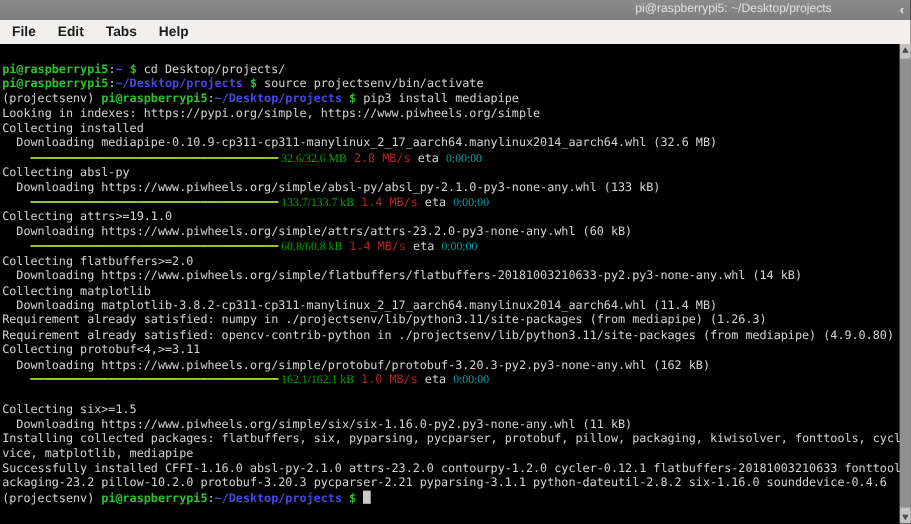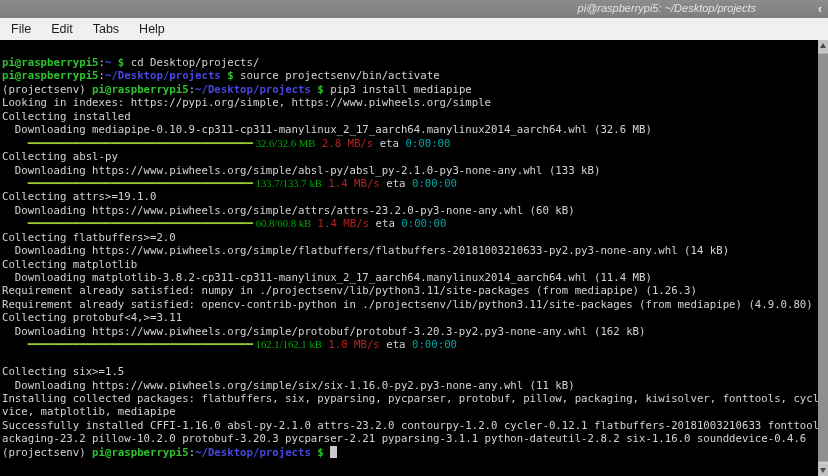--- a/index.html
+++ b/index.html
@@ -3,41 +3,41 @@
 <meta charset="utf-8">
 <style>
   html,body{margin:0;padding:0;background:#000;}
   #app{position:relative;width:828px;height:476px;overflow:hidden;
        font-family:"Liberation Sans",sans-serif;}
 
   
   #titlebar{position:absolute;left:0;top:0;width:828px;height:18px;
     background:linear-gradient(#8c8c8c,#7d7d7d);display:flex;align-items:center;}
   #window-title{position:absolute;right:72px;top:2px;font-size:11px;color:#e2e2e2;
-    white-space:nowrap;font-style:italic;}
+    white-space:nowrap;}
   #tb-icon{position:absolute;right:6px;top:0px;font-size:12px;color:#ececec;
     line-height:18px;font-weight:bold;}
 
   
   #menubar{position:absolute;left:0;top:18px;width:828px;height:22px;
-    background:#f1f0ee;display:flex;align-items:center;border-bottom:2px solid #7f1d1d;}
+    background:#f1f0ee;display:flex;align-items:center;border-bottom:2px solid #7f1d1d;font-weight:bold;}
   .menu-item{font-size:12.5px;color:#1c1c1c;padding:2px 9px;margin-left:2px;cursor:default;}
 
   
   #terminal{position:absolute;left:0;top:40px;width:818px;height:436px;
     background:#000;overflow:hidden;padding:16px 0 0 2px;box-sizing:border-box;
     font-family:"DejaVu Sans Mono","Liberation Mono",monospace;
     font-size:10.7px;line-height:13.45px;}
   .tline{white-space:pre;height:13.45px;}
   .c-fg{color:#d2d2d2;}
   .c-pg{color:#2fc22f;font-weight:bold;}
   .c-pb{color:#4747e2;font-weight:bold;}
   .c-g{color:#00a800;font-family:Liberation Serif, serif;}
   .c-r{color:#b32424;}
-  .c-cy{color:#00a3a3;}
+  .c-cy{color:#00a3a3;font-family:Liberation Serif, serif;}
   .c-bar{color:#9acd32;font-weight:bold;}
   .cursor{display:inline-block;width:6.4px;height:12px;background:#c9c9c9;
     vertical-align:middle;margin-top:-2px;}
 
   
   #scrollbar{position:absolute;right:0;top:40px;width:10px;height:436px;background:#cfcecc;}
   .sb-arrow{position:absolute;left:0;width:10px;height:12px;background:#c3c2c0;}
   #sb-up{top:0;}
   #sb-down{bottom:0;}
   .sb-arrow .tri{position:absolute;left:2px;width:0;height:0;}

